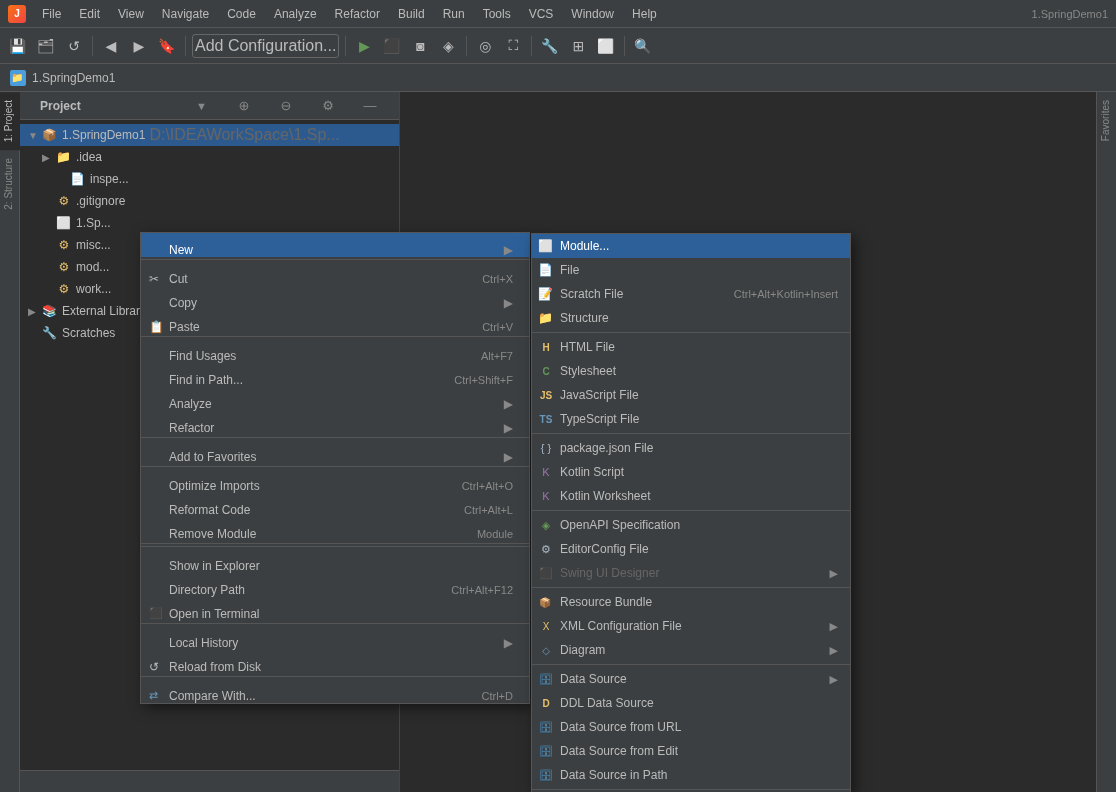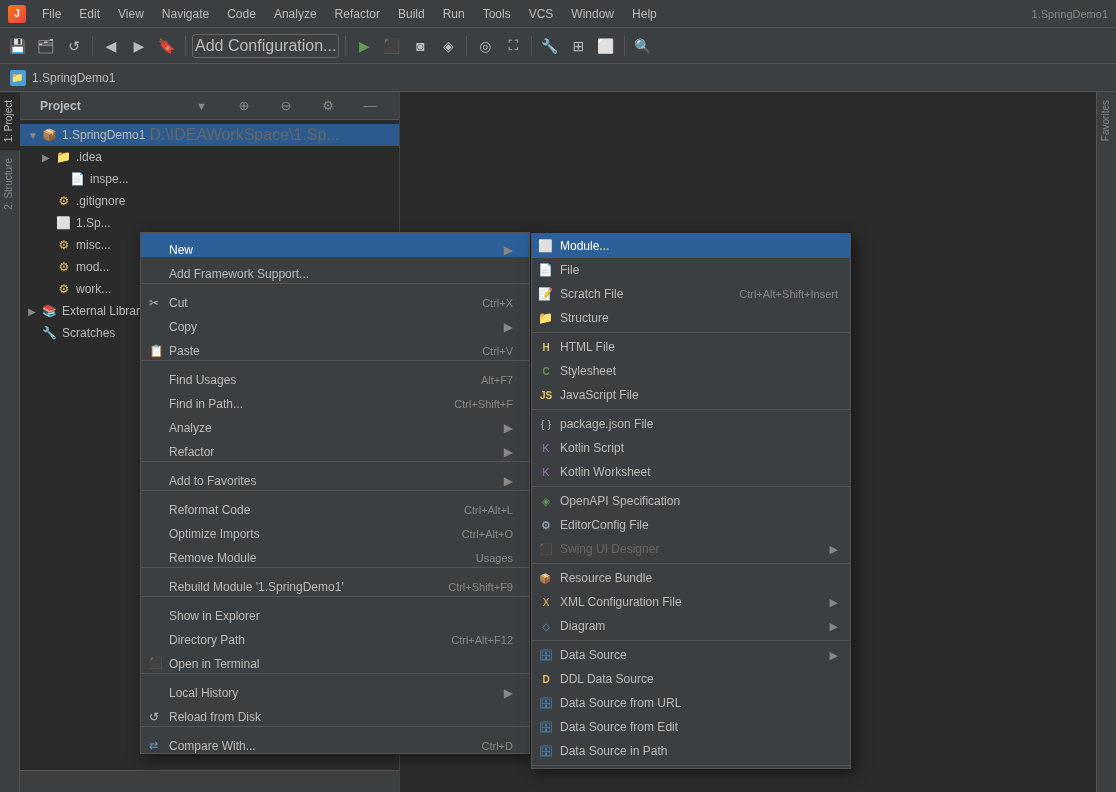--- a/index.html
+++ b/index.html
@@ -427,23 +427,20 @@
         <span class="tree-label">Scratches</span>
       </div>
     </div>
 
     <div class="context-menu">
 
       <div class="ctx-item highlighted">
         <span>New</span>
         <span class="arrow">▶</span>
       </div>
-      <div class="ctx-item">
-        <span>Add Framework Support...</span>
-      </div>
       <div class="ctx-separator"></div>
       <div class="ctx-item">
         <span class="icon-left">✂</span>
         <span>Cut</span>
         <span class="shortcut">Ctrl+X</span>
       </div>
       <div class="ctx-item">
         <span>Copy</span>
         <span class="arrow">▶</span>
       </div>
@@ -469,36 +466,32 @@
         <span>Refactor</span>
         <span class="arrow">▶</span>
       </div>
       <div class="ctx-separator"></div>
       <div class="ctx-item">
         <span>Add to Favorites</span>
         <span class="arrow">▶</span>
       </div>
       <div class="ctx-separator"></div>
       <div class="ctx-item">
+        <span>Optimize Imports</span>
+        <span class="shortcut">Ctrl+Alt+O</span>
+      </div>
+      <div class="ctx-item">
         <span>Reformat Code</span>
         <span class="shortcut">Ctrl+Alt+L</span>
       </div>
       <div class="ctx-item">
-        <span>Optimize Imports</span>
-        <span class="shortcut">Ctrl+Alt+O</span>
-      </div>
-      <div class="ctx-item">
         <span>Remove Module</span>
-        <span class="shortcut">Usages</span>
-      </div>
-      <div class="ctx-separator"></div>
-      <div class="ctx-item">
-        <span>Rebuild Module '1.SpringDemo1'</span>
-        <span class="shortcut">Ctrl+Shift+F9</span>
-      </div>
+        <span class="shortcut">Module</span>
+      </div>
+      <div class="ctx-separator"></div>
       <div class="ctx-separator"></div>
       <div class="ctx-item">
         <span>Show in Explorer</span>
       </div>
       <div class="ctx-item">
         <span>Directory Path</span>
         <span class="shortcut">Ctrl+Alt+F12</span>
       </div>
       <div class="ctx-item">
         <span class="icon-left" style="font-size:11px;">⬛</span>
@@ -526,38 +519,42 @@
           <span class="icon-left icon-module">⬜</span>
           <span>Module...</span>
         </div>
         <div class="sub-item">
           <span class="icon-left icon-file">📄</span>
           <span>File</span>
         </div>
         <div class="sub-item">
           <span class="icon-left icon-scratch">📝</span>
           <span>Scratch File</span>
-          <span class="shortcut">Ctrl+Alt+Shift+Insert</span>
+          <span class="shortcut">Ctrl+Alt+Kotlin+Insert</span>
         </div>
         <div class="sub-item">
           <span class="icon-left icon-dir">📁</span>
           <span>Structure</span>
         </div>
         <div class="sub-separator"></div>
         <div class="sub-item">
           <span class="icon-left icon-html" style="font-weight:bold; color:#e8bf6a; font-size:10px;">H</span>
           <span>HTML File</span>
         </div>
         <div class="sub-item">
           <span class="icon-left icon-css" style="font-weight:bold; font-size:10px;">C</span>
           <span>Stylesheet</span>
         </div>
         <div class="sub-item">
           <span class="icon-left icon-js" style="font-weight:bold; font-size:10px;">JS</span>
           <span>JavaScript File</span>
+        </div>
+        <div class="sub-item">
+          <span class="icon-left icon-ts" style="font-weight:bold; font-size:10px;">TS</span>
+          <span>TypeScript File</span>
         </div>
         <div class="sub-separator"></div>
         <div class="sub-item">
           <span class="icon-left icon-json" style="font-size:11px;">{ }</span>
           <span>package.json File</span>
         </div>
         <div class="sub-item">
           <span class="icon-left icon-kotlin" style="font-size:11px;">K</span>
           <span>Kotlin Script</span>
         </div>

